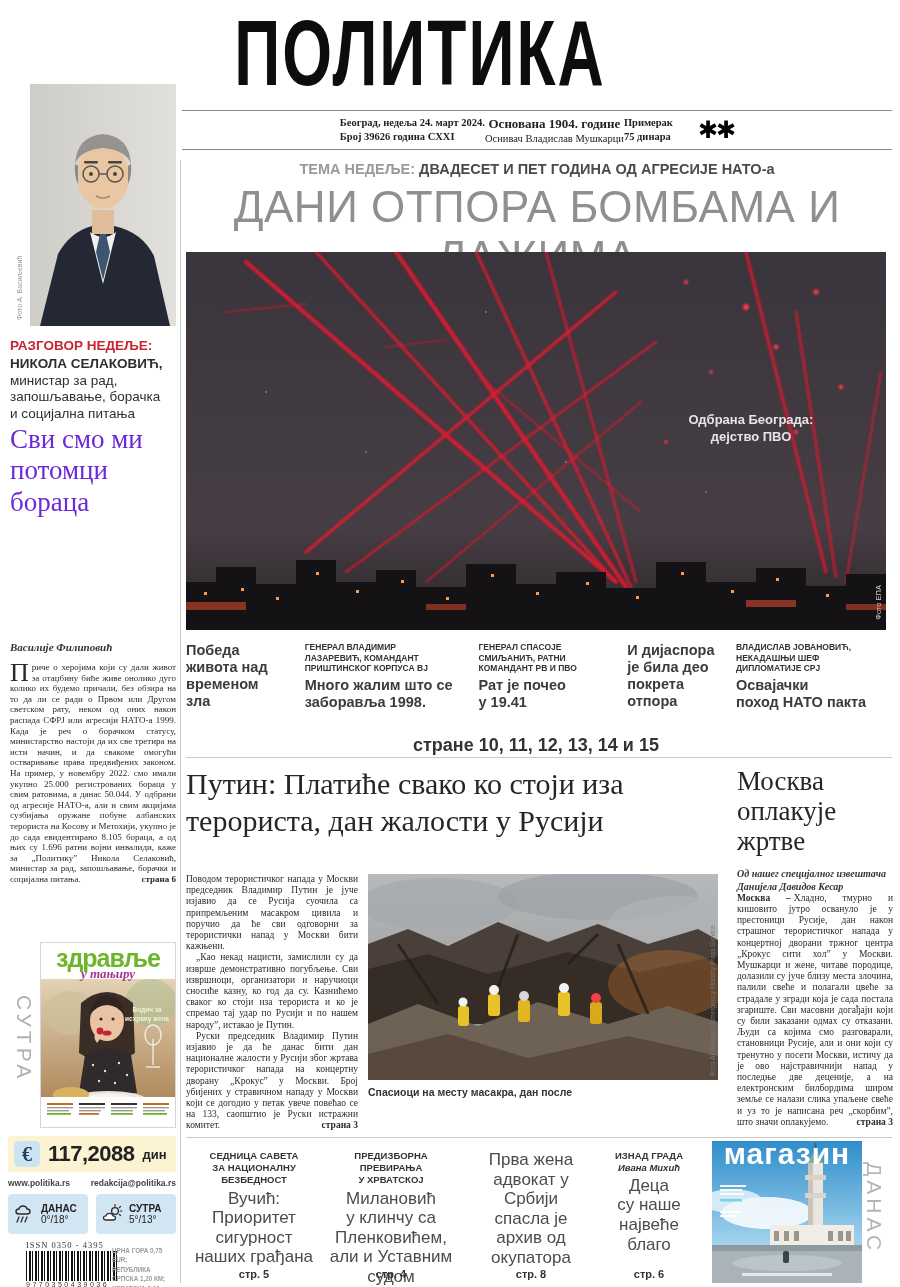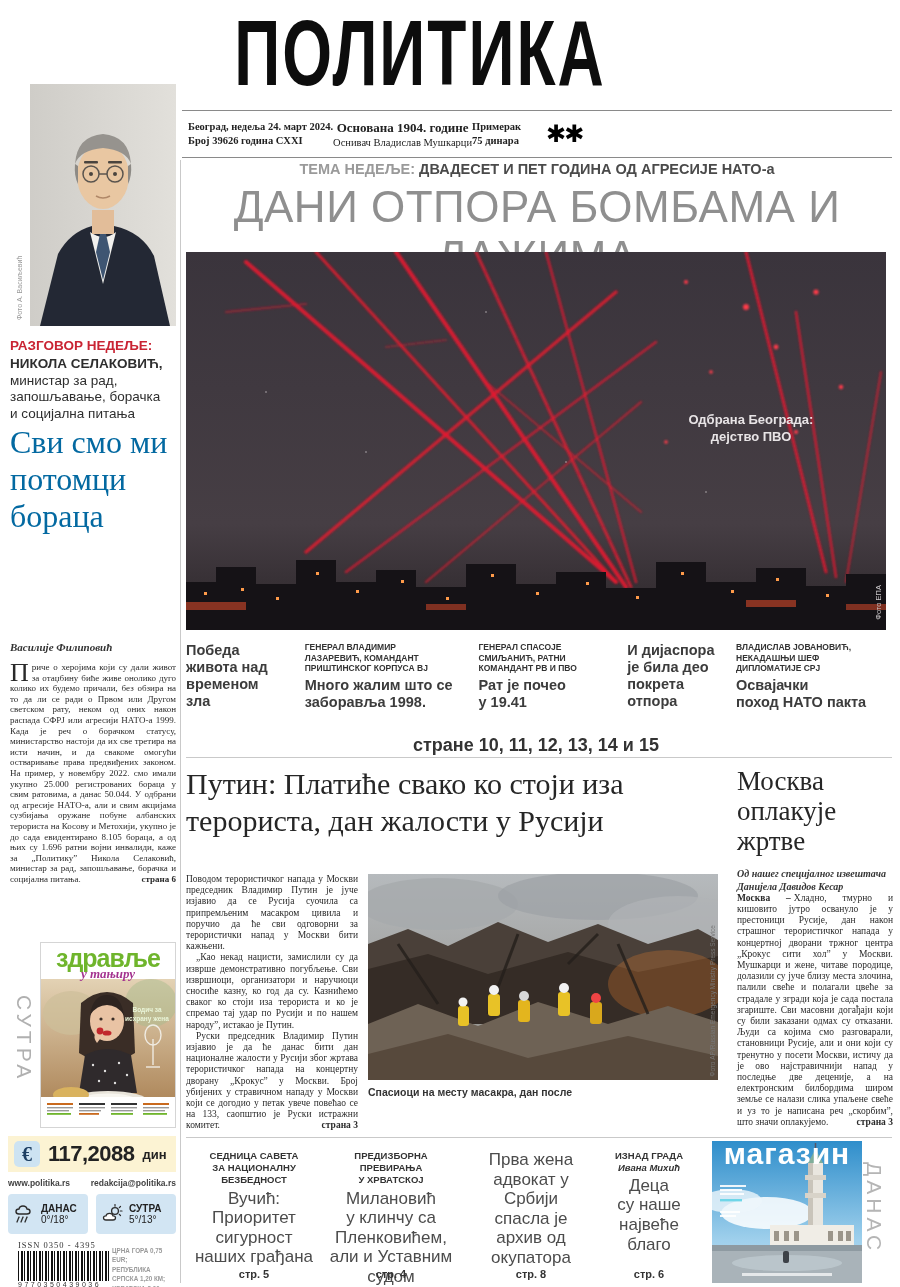--- a/index.html
+++ b/index.html
@@ -12,23 +12,23 @@
   .serif { font-family:"Liberation Serif", "DejaVu Serif", serif; }
   .prel { white-space:pre-line; }
   .vtext-down { writing-mode:vertical-rl; }
   .vtext-up { writing-mode:vertical-rl; transform:rotate(180deg); }
 
   
   #logo { position:absolute; left:180px; top:-2px; width:480px; height:110px;
           display:flex; align-items:center; justify-content:center; }
   #logo span { font-weight:900; font-size:64px; letter-spacing:2px; color:#0d0d0d;
                transform:scaleY(1.45); transform-origin:center; }
-  #dateline { position:absolute; left:182px; top:110px; width:710px; height:48px;
+  #dateline { position:absolute; left:182px; top:110px; width:710px; height:40px;
               border-top:1px solid #8a8a8a; border-bottom:1px solid #8a8a8a;
-              display:flex; justify-content:flex-start; align-items:center; padding:3px 6px; }
+              display:flex; justify-content:center; align-items:center; padding:3px 6px; }
   #dateline .dl-left { font-family:"Liberation Serif",serif; font-weight:bold; font-size:10.5px; line-height:1.35; }
   #dateline .dl-center { text-align:center; font-family:"Liberation Serif",serif; }
   #dateline .dl-center .l1 { font-weight:bold; font-size:13px; }
   #dateline .dl-center .l2 { font-size:10.5px; margin-top:1px; }
   #dateline .dl-right { display:flex; align-items:center; gap:25px; font-family:"Liberation Serif",serif; }
   #dateline .dl-right .pr { font-size:10.5px; font-weight:bold; line-height:1.35; }
   #dateline .dl-right .marks { font-size:24px; color:#000; letter-spacing:-2px; }
 
   
   #theme-kicker { position:absolute; left:182px; top:161px; width:710px; text-align:center;
@@ -78,21 +78,21 @@
   #moscow .mbody b { margin-right:3px; }
 
   
   #portrait { position:absolute; left:30px; top:84px; width:146px; height:242px; }
   #portrait-credit { position:absolute; left:16px; top:160px; height:160px; color:#999; font-size:7px; }
   #interview { position:absolute; left:10px; top:338px; width:166px; line-height:1.22; }
   #interview .ikick { color:#c92433; font-weight:bold; font-size:13.5px; }
   #interview .iname { font-weight:bold; font-size:13.5px; color:#2e2e2e; margin-top:2px; }
   #interview .irole { font-size:13.5px; color:#2e2e2e; }
   #sb-headline { position:absolute; left:10px; top:424px; width:166px;
-                 font-size:32px; color:#0369a1; line-height:1.16; }
+                 font-size:27px; color:#6d28d9; line-height:1.16; }
   #sb-subhead { position:absolute; left:10px; top:528px; width:166px;
                 font-size:12.5px; font-weight:bold; color:#222; line-height:1.18; }
   #sb-byline { position:absolute; left:10px; top:641px; width:166px;
                font-size:11px; font-style:italic; font-weight:bold; color:#333; }
   #sb-body { position:absolute; left:10px; top:662px; width:166px;
              font-size:9px; line-height:10.6px; text-align:justify; color:#2a2a2a; }
   #sb-body .dropcap { float:left; font-size:26px; line-height:21px; padding-right:3px;
                       font-family:"Liberation Serif",serif; }
 
   
@@ -118,21 +118,21 @@
   #euro-box .eunit { font-size:13px; font-weight:bold; color:#222; }
   #contacts { position:absolute; left:8px; top:1178px; width:168px; display:flex;
               justify-content:space-between; font-size:8.5px; font-weight:bold; color:#444; }
   .wbox { position:absolute; top:1194px; width:80px; height:40px; background:#d2e5f3; border-radius:4px;
           display:flex; align-items:center; padding:0 5px; gap:4px; }
   #wbox-today { left:8px; } #wbox-tomorrow { left:96px; }
   .wbox .wlab { font-size:10px; font-weight:bold; color:#222; }
   .wbox .wtemp { font-size:10px; color:#222; }
 
   
-  #barcode-block { position:absolute; left:10px; top:1240px; width:95px;padding-left:8px; }
+  #barcode-block { position:absolute; left:18px; top:1240px; width:95px;padding-left:8px; }
   #barcode-block .bissn { font-family:"Liberation Serif",serif; font-size:8.5px; letter-spacing:1px; color:#333; }
   #barcode-block .bars { margin-top:1px; width:92px; height:30px;
       background:repeating-linear-gradient(90deg,#111 0 1px,#fff 1px 3px,#111 3px 5px,#fff 5px 6px); }
   #barcode-block .bnum { font-size:7px; letter-spacing:2.5px; color:#333; }
   #prices-abroad { position:absolute; left:112px; top:1246px; width:66px;
                    font-size:6.3px; line-height:1.5; color:#9a9a9a; font-weight:bold; }
 
   
   .bcol { position:absolute; top:1150px; height:126px; text-align:center; }
   #bcol-1 { left:190px; width:128px; } #bcol-2 { left:322px; width:138px; }

